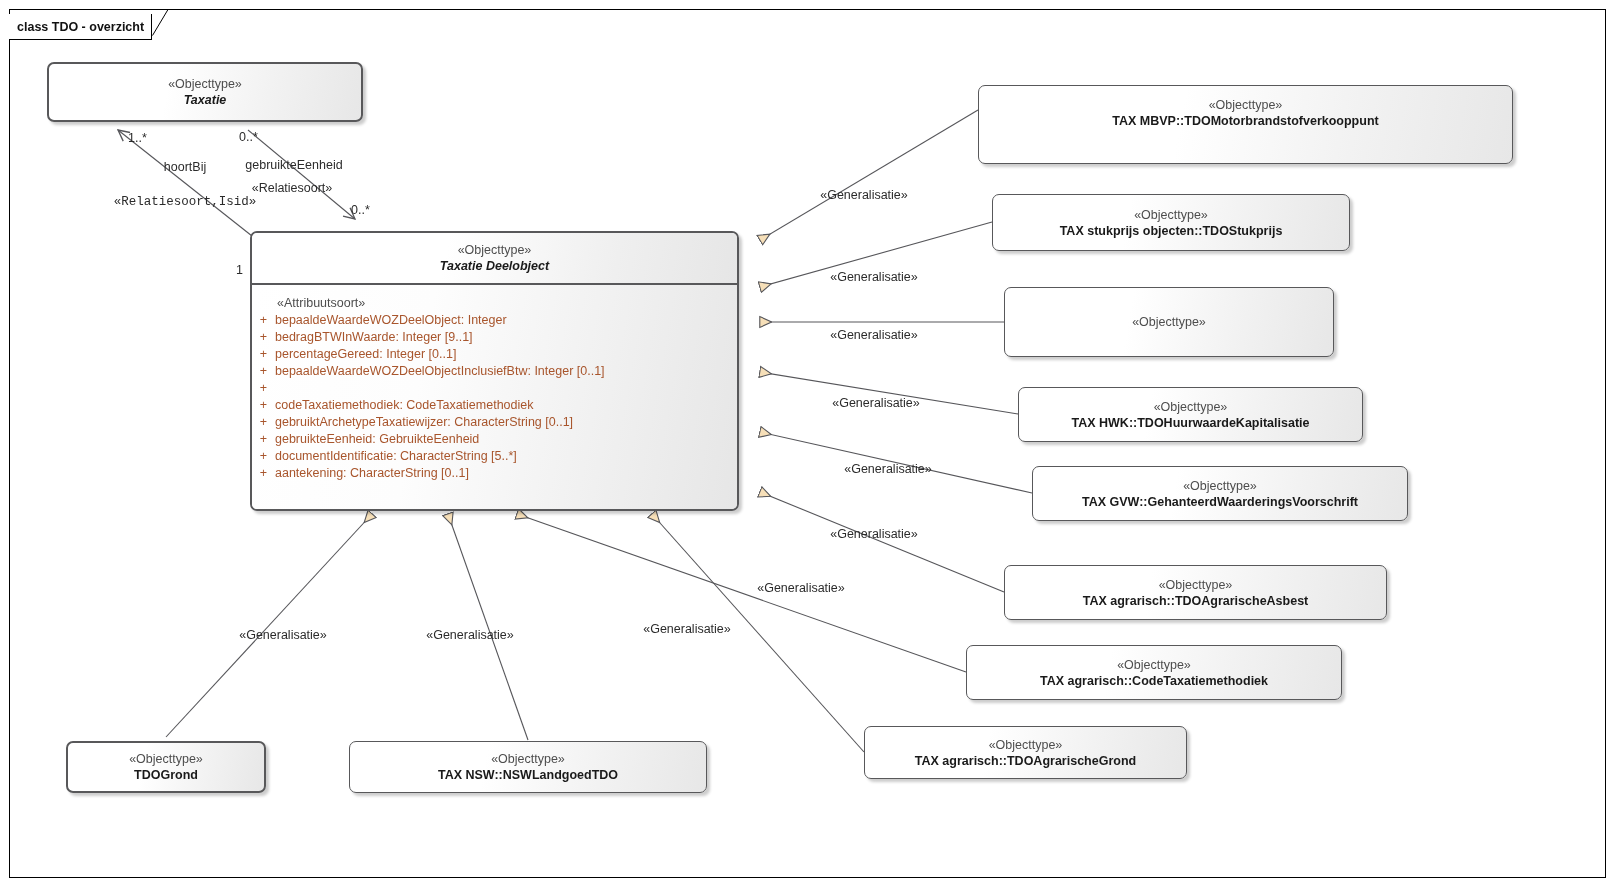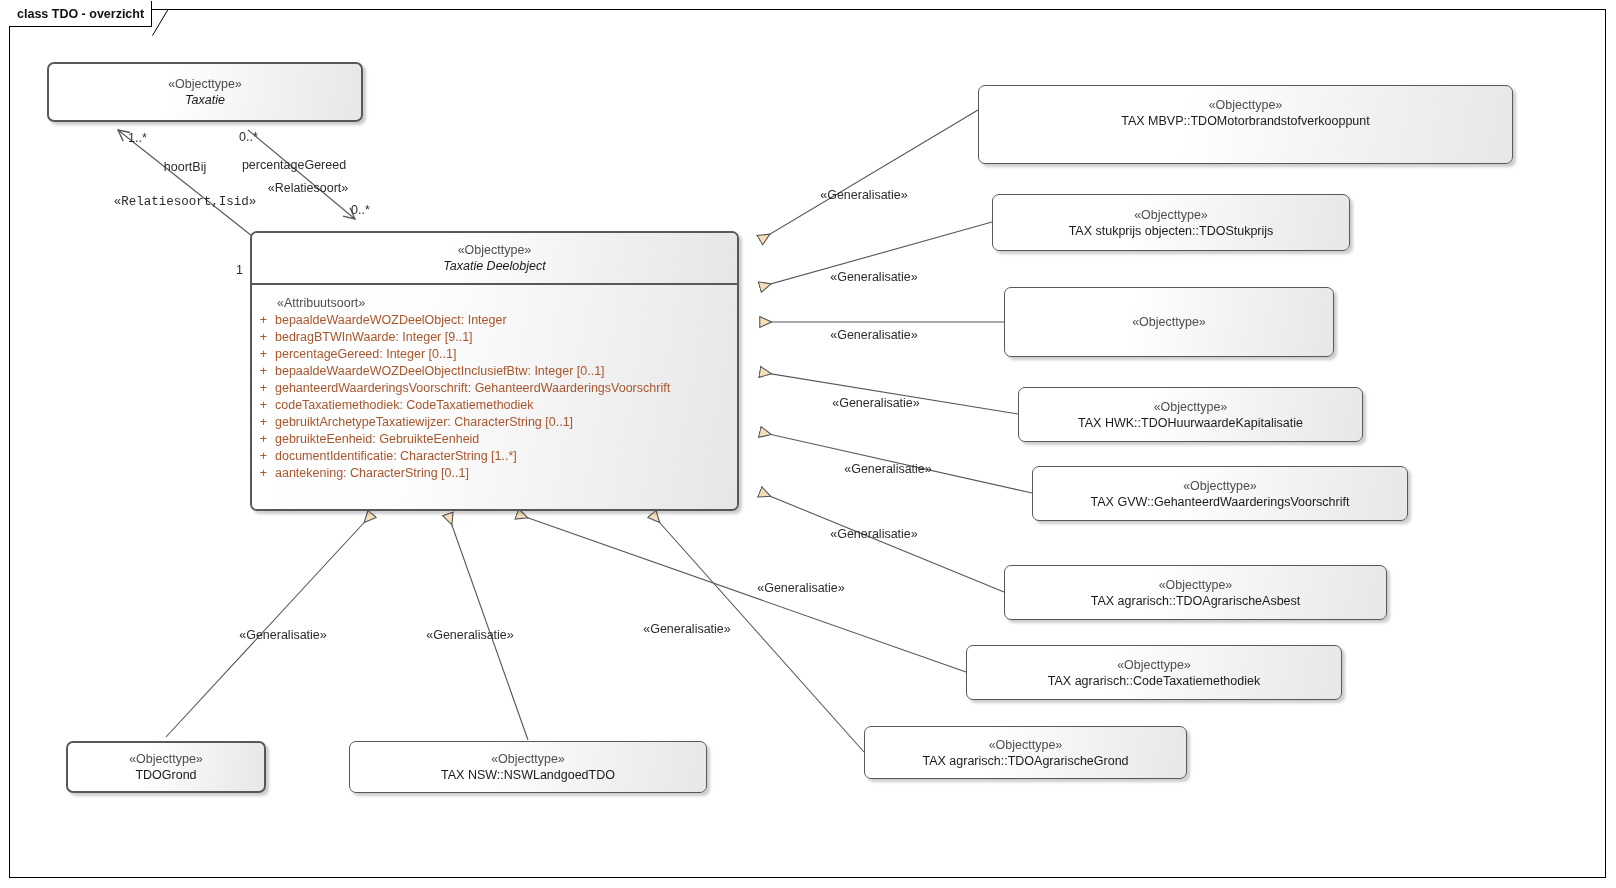--- a/index.html
+++ b/index.html
@@ -2,42 +2,42 @@
 <html><head>
 <meta charset="utf-8">
 <style>
   html,body{margin:0;padding:0;background:#ffffff;}
   body{width:1616px;height:888px;position:relative;overflow:hidden;
        font-family:"Liberation Sans","DejaVu Sans",sans-serif;}
 
   
   #frame{position:absolute;left:9px;top:9px;width:1597px;height:869px;
          border:1px solid #000;box-sizing:border-box;}
-  #frame-tab{position:absolute;left:9px;top:1px;height:26px;
+  #frame-tab{position:absolute;left:9px;top:14px;height:26px;
              box-sizing:border-box;background:#fff;border:1px solid #000;
              border-top:none;border-left:none;display:flex;align-items:center;
              padding:0 6px 0 8px;}
   #frame-tab-label{font-size:12.5px;font-weight:bold;color:#111;white-space:nowrap;}
   
   #frame-tab-notch{position:absolute;top:9px;width:30px;height:27px;overflow:hidden;}
   #frame-tab-notch svg{display:block;}
 
   
   #links{position:absolute;left:0;top:0;width:1616px;height:888px;}
 
   
   .node{position:absolute;box-sizing:border-box;border-radius:7px;
         background:linear-gradient(100deg,#ffffff 0%,#ffffff 38%,#f2f2f2 70%,#e7e7e7 100%);
         box-shadow:3px 3px 3px rgba(0,0,0,0.20);}
   .node.thin{border:1px solid #58585a;}
   .node.thick{border:2px solid #58585a;}
   .node-head{display:flex;flex-direction:column;align-items:center;
              justify-content:center;width:100%;}
   .stereo{font-size:12.5px;color:#4d4d4d;line-height:16px;white-space:nowrap;}
-  .cname{font-size:12.5px;font-weight:normal;color:#1a1a1a;line-height:16px;
+  .cname{font-size:12.5px;font-weight:bold;color:#1a1a1a;line-height:16px;
          text-align:center;white-space:pre-line;}
   .cname.ital{font-style:italic;}
 
   
   #n-tdo{display:flex;flex-direction:column;padding:0;overflow:hidden;}
   #n-tdo .head{height:50px;display:flex;flex-direction:column;align-items:center;
                justify-content:center;border-bottom:2px solid #58585a;
                background:linear-gradient(100deg,#ffffff 0%,#ffffff 40%,#efefef 75%,#e6e6e6 100%);}
   #n-tdo .body{flex:1;padding:10px 0 0 0;
                background:linear-gradient(100deg,#ffffff 0%,#fdfdfd 35%,#f0f0f0 72%,#e6e6e6 100%);}
@@ -120,37 +120,36 @@
         <div class="attr-row">
           <span class="attr-vis">+</span>
           <span class="attr-txt">percentageGereed: Integer [0..1]</span>
         </div>
         <div class="attr-row">
           <span class="attr-vis">+</span>
           <span class="attr-txt">bepaaldeWaardeWOZDeelObjectInclusiefBtw: Integer [0..1]</span>
         </div>
         <div class="attr-row">
           <span class="attr-vis">+</span>
-          <span class="attr-txt">gehanteerdWaarderingsVoorschrift: GehanteerdWaarderingsVoorschrift</span>
         </div>
         <div class="attr-row">
           <span class="attr-vis">+</span>
           <span class="attr-txt">codeTaxatiemethodiek: CodeTaxatiemethodiek</span>
         </div>
         <div class="attr-row">
           <span class="attr-vis">+</span>
           <span class="attr-txt">gebruiktArchetypeTaxatiewijzer: CharacterString [0..1]</span>
         </div>
         <div class="attr-row">
           <span class="attr-vis">+</span>
           <span class="attr-txt">gebruikteEenheid: GebruikteEenheid</span>
         </div>
         <div class="attr-row">
           <span class="attr-vis">+</span>
-          <span class="attr-txt">documentIdentificatie: CharacterString [1..*]</span>
+          <span class="attr-txt">documentIdentificatie: CharacterString [5..*]</span>
         </div>
         <div class="attr-row">
           <span class="attr-vis">+</span>
           <span class="attr-txt">aantekening: CharacterString [0..1]</span>
         </div>
       </div>
   </div>
 </div>
 
 <div class="node thin" style="left:978px;top:85px;width:535px;height:79px;">
@@ -223,22 +222,22 @@
 </div>
 
 <span class="lbl" style="left:128px;top:131px;">1..*</span>
 <span class="lbl" style="left:239px;top:130px;">0..*</span>
 <span class="lbl" style="left:351px;top:203px;">0..*</span>
 <span class="lbl" style="left:236px;top:263px;">1</span>
 
 <span class="lbl c" style="left:185px;top:160px;">hoortBij</span>
 <span class="lbl c" style="left:185px;top:195px;font-family:Liberation Mono, monospace;">«Relatiesoort,Isid»</span>
 
-<span class="lbl c" style="left:294px;top:158px;">percentageGereed</span>
-<span class="lbl c" style="left:308px;top:181px;">«Relatiesoort»</span>
+<span class="lbl c" style="left:294px;top:158px;">gebruikteEenheid</span>
+<span class="lbl c" style="left:292px;top:181px;">«Relatiesoort»</span>
 
 <span class="lbl c" style="left:864px;top:188px;">«Generalisatie»</span>
 <span class="lbl c" style="left:874px;top:270px;">«Generalisatie»</span>
 <span class="lbl c" style="left:874px;top:328px;">«Generalisatie»</span>
 <span class="lbl c" style="left:876px;top:396px;">«Generalisatie»</span>
 <span class="lbl c" style="left:888px;top:462px;">«Generalisatie»</span>
 <span class="lbl c" style="left:874px;top:527px;">«Generalisatie»</span>
 <span class="lbl c" style="left:801px;top:581px;">«Generalisatie»</span>
 <span class="lbl c" style="left:687px;top:622px;">«Generalisatie»</span>
 <span class="lbl c" style="left:283px;top:628px;">«Generalisatie»</span>

